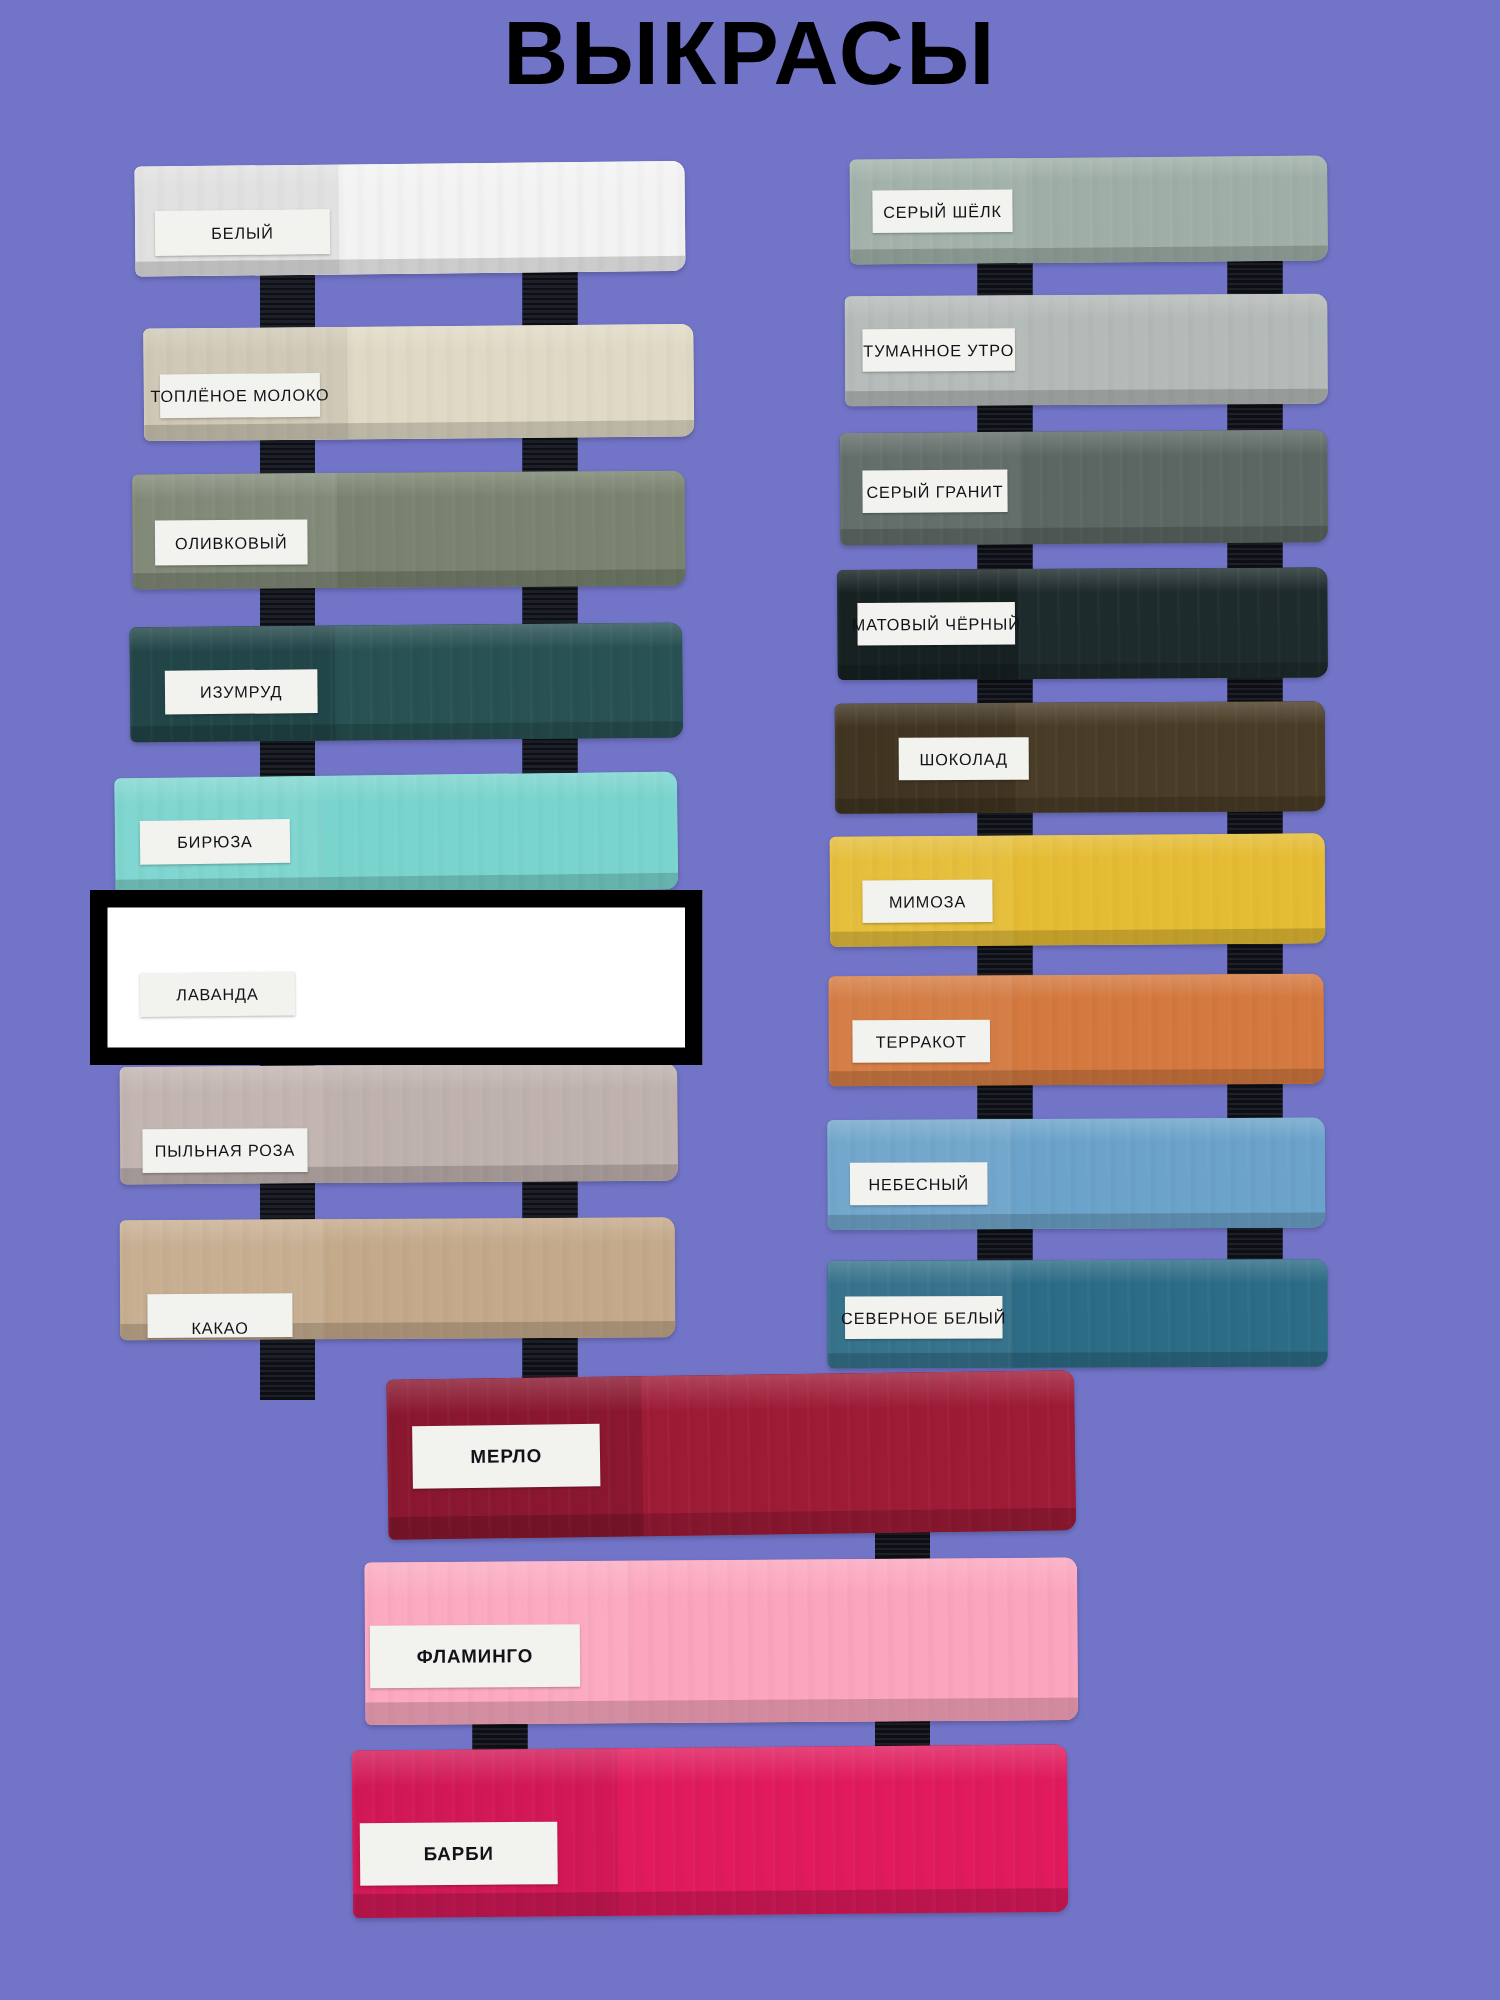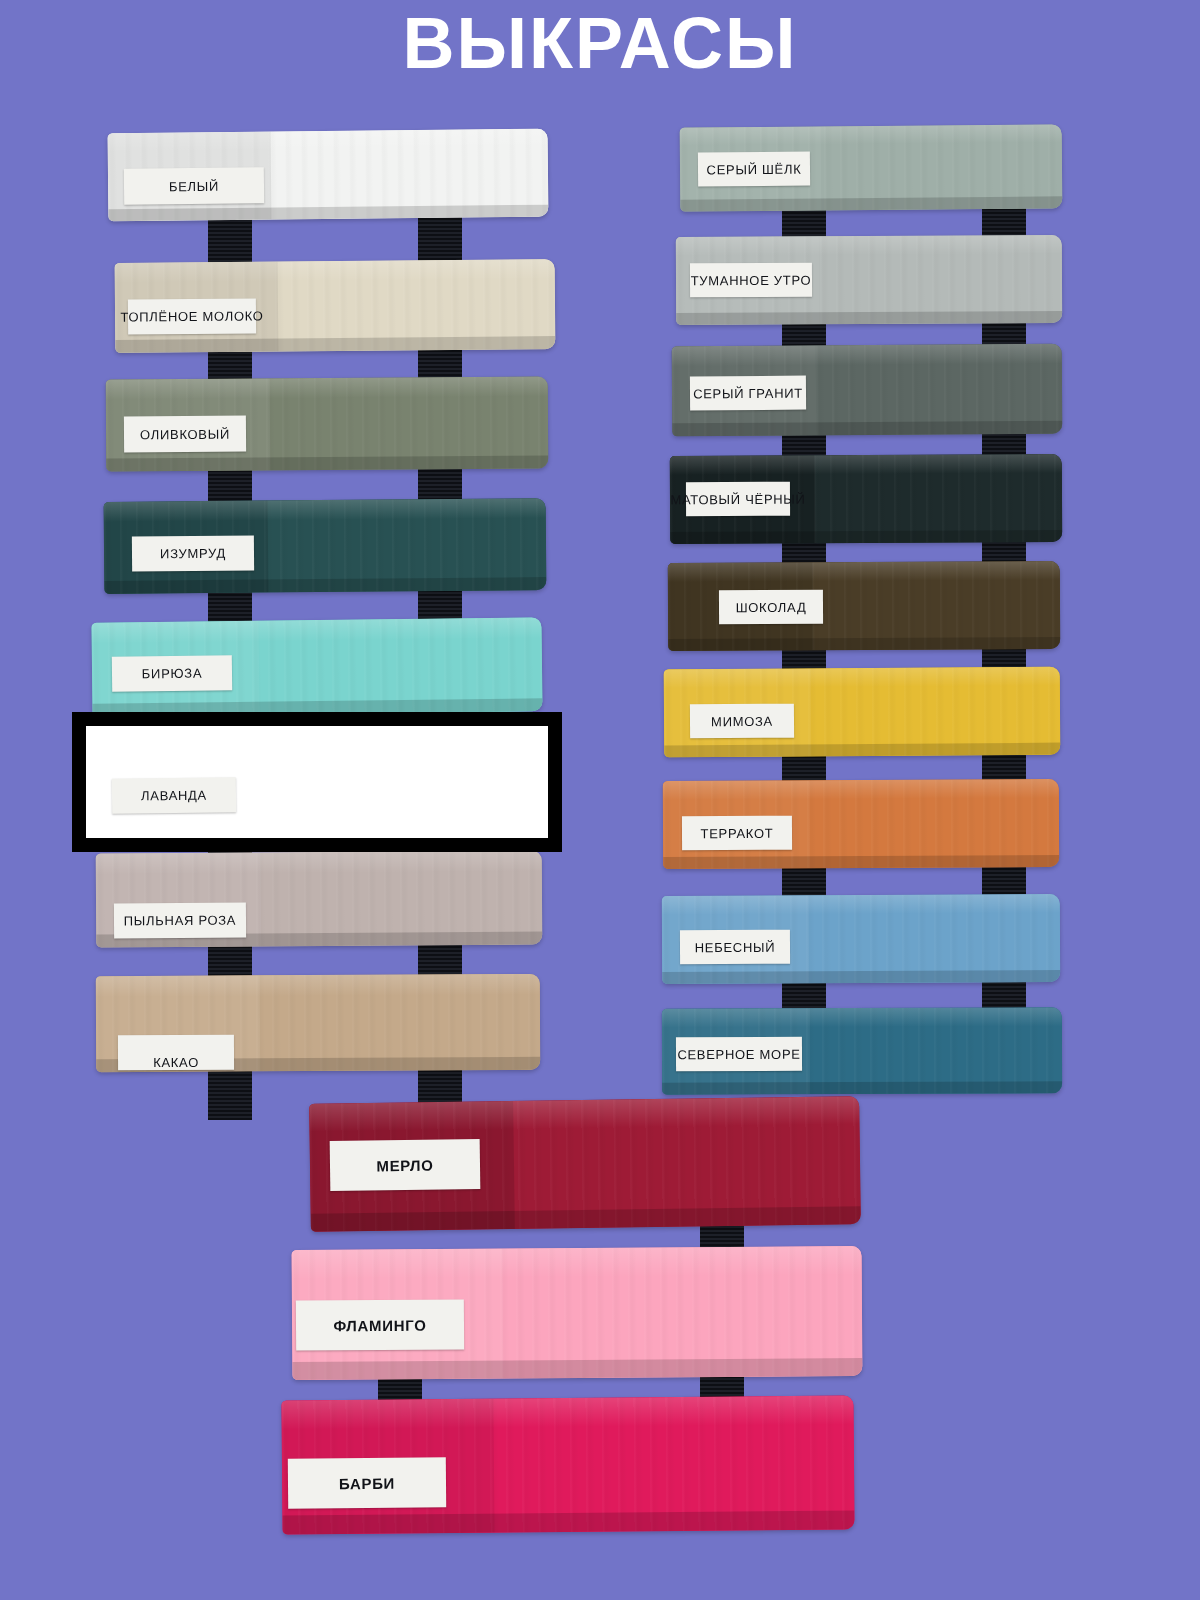--- a/index.html
+++ b/index.html
@@ -6,21 +6,21 @@
   body{
     width:1200px;height:1600px;
     background:#7274c8;
     font-family:"Liberation Sans","DejaVu Sans",sans-serif;
     overflow:hidden;
     position:relative;
   }
   #page-title{
     position:absolute;top:6px;left:0;width:1200px;
     text-align:center;
-    color:#ffffff;
+    color:#000000;
     font-size:72px;
     font-weight:bold;
     letter-spacing:2px;
     line-height:1.05;
   }
   .board{position:absolute;}
 
   
   .strap{
     position:absolute;
@@ -236,21 +236,21 @@
     <span>СЕРЫЙ ГРАНИТ</span>
   </div>
 
   <div class="stick" style="left:670px;top:455px;width:392px;height:88px;background:#1E2B2C;transform:rotate(-0.3deg);">
     <div class="face" style="background:#1E2B2C;"></div>
     <div class="tone-left" style="background:rgba(0,0,0,0.22);"></div>
     <div class="grain"></div>
     <div class="sheen"></div>
     <div class="bevel"></div>
   </div>
-  <div class="label" style="left:686px;top:482px;width:104px;height:34px;transform:rotate(-0.3deg);">
+  <div class="label" style="left:686px;top:482px;width:126px;height:34px;transform:rotate(-0.3deg);">
     <span>МАТОВЫЙ ЧЁРНЫЙ</span>
   </div>
 
   <div class="stick" style="left:668px;top:562px;width:392px;height:88px;background:#4A3D27;transform:rotate(-0.3deg);">
     <div class="face" style="background:#4A3D27;"></div>
     <div class="tone-left" style="background:rgba(0,0,0,0.13);"></div>
     <div class="grain"></div>
     <div class="sheen"></div>
     <div class="bevel"></div>
   </div>
@@ -292,21 +292,21 @@
   </div>
 
   <div class="stick" style="left:662px;top:1008px;width:400px;height:86px;background:#2D6C86;transform:rotate(-0.2deg);">
     <div class="face" style="background:#2D6C86;"></div>
     <div class="tone-left" style="background:rgba(255,255,255,0.05);"></div>
     <div class="grain"></div>
     <div class="sheen"></div>
     <div class="bevel"></div>
   </div>
   <div class="label" style="left:676px;top:1037px;width:126px;height:34px;transform:rotate(-0.2deg);">
-    <span>СЕВЕРНОЕ МОРЕ</span>
+    <span>СЕВЕРНОЕ БЕЛЫЙ</span>
   </div>
 </div>
 
 <div class="board" style="left:0;top:0;width:1200px;height:1600px;">
 
   <div class="strap" style="left:700px;top:1200px;width:44px;height:230px;"></div>
   <div class="strap" style="left:378px;top:1370px;width:44px;height:80px;"></div>
 
   <div class="stick" style="left:310px;top:1100px;width:550px;height:128px;background:#9E1B36;transform:rotate(-0.8deg);">
     <div class="face" style="background:#9E1B36;"></div>

